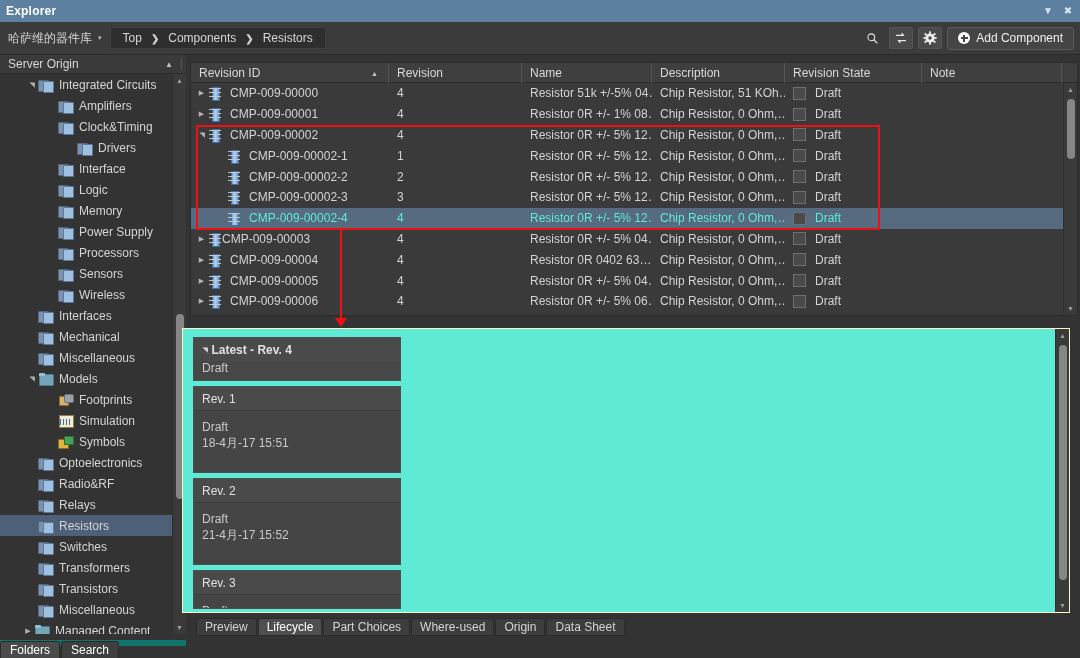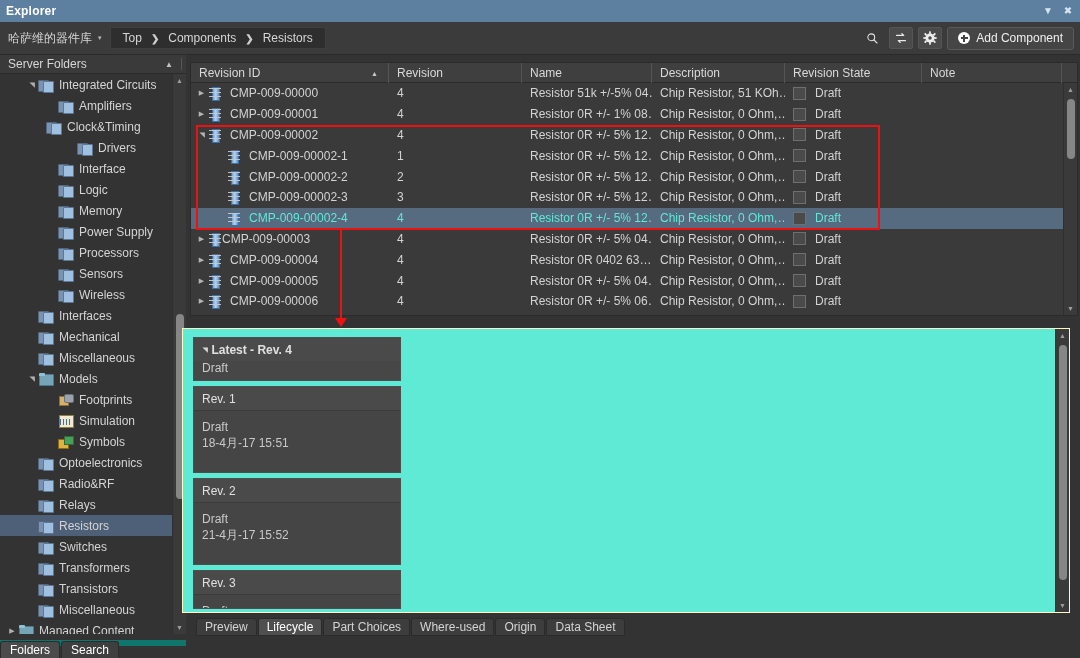--- a/index.html
+++ b/index.html
@@ -333,37 +333,37 @@
       </svg>
     </span>
     <div class="add-comp">
       <span class="plus-circle"></span>
       <span>Add Component</span>
     </div>
   </div>
 
   <div class="left-panel">
     <div class="panel-header">
-      <span>Server Folders</span>
+      <span>Server Origin</span>
       <span class="spacer"></span>
       <span class="collapse">▲</span>
       <span class="divider"></span>
     </div>
     <div class="tree" id="tree">
         <div class="tree-row" style="padding-left: 26px;">
           <span class="arrow" style="transform: rotate(-90deg);">◢</span>
           <span class="ico ico-folder-stack"></span>
           <span class="label">Integrated Circuits</span>
         </div>
         <div class="tree-row" style="padding-left: 46px;">
           <span class="arrow"></span>
           <span class="ico ico-folder-stack"></span>
           <span class="label">Amplifiers</span>
         </div>
-        <div class="tree-row" style="padding-left: 34px;">
+        <div class="tree-row" style="padding-left: 46px;">
           <span class="arrow"></span>
           <span class="ico ico-folder-stack"></span>
           <span class="label">Clock&amp;Timing</span>
         </div>
         <div class="tree-row" style="padding-left: 46px; margin-left: 19px;">
           <span class="arrow"></span>
           <span class="ico ico-folder-stack"></span>
           <span class="label">Drivers</span>
         </div>
         <div class="tree-row" style="padding-left: 46px;">
@@ -469,21 +469,21 @@
         <div class="tree-row" style="padding-left: 26px;">
           <span class="arrow"></span>
           <span class="ico ico-folder-stack"></span>
           <span class="label">Transistors</span>
         </div>
         <div class="tree-row" style="padding-left: 26px;">
           <span class="arrow"></span>
           <span class="ico ico-folder-stack"></span>
           <span class="label">Miscellaneous</span>
         </div>
-        <div class="tree-row" style="padding-left: 6px;">
+        <div class="tree-row" style="padding-left: 22px;">
           <span class="arrow">▶</span>
           <span class="ico ico-folder-plain"></span>
           <span class="label">Managed Content</span>
         </div>
       </div>
 
     <div class="vscroll" style="top:19px;height:560px;left:172px;right:auto;width:14px;">
       <div class="arrow">▲</div>
       <div class="thumb" style="top:240px;height:185px;"></div>
       <div class="arrow bot">▼</div>

